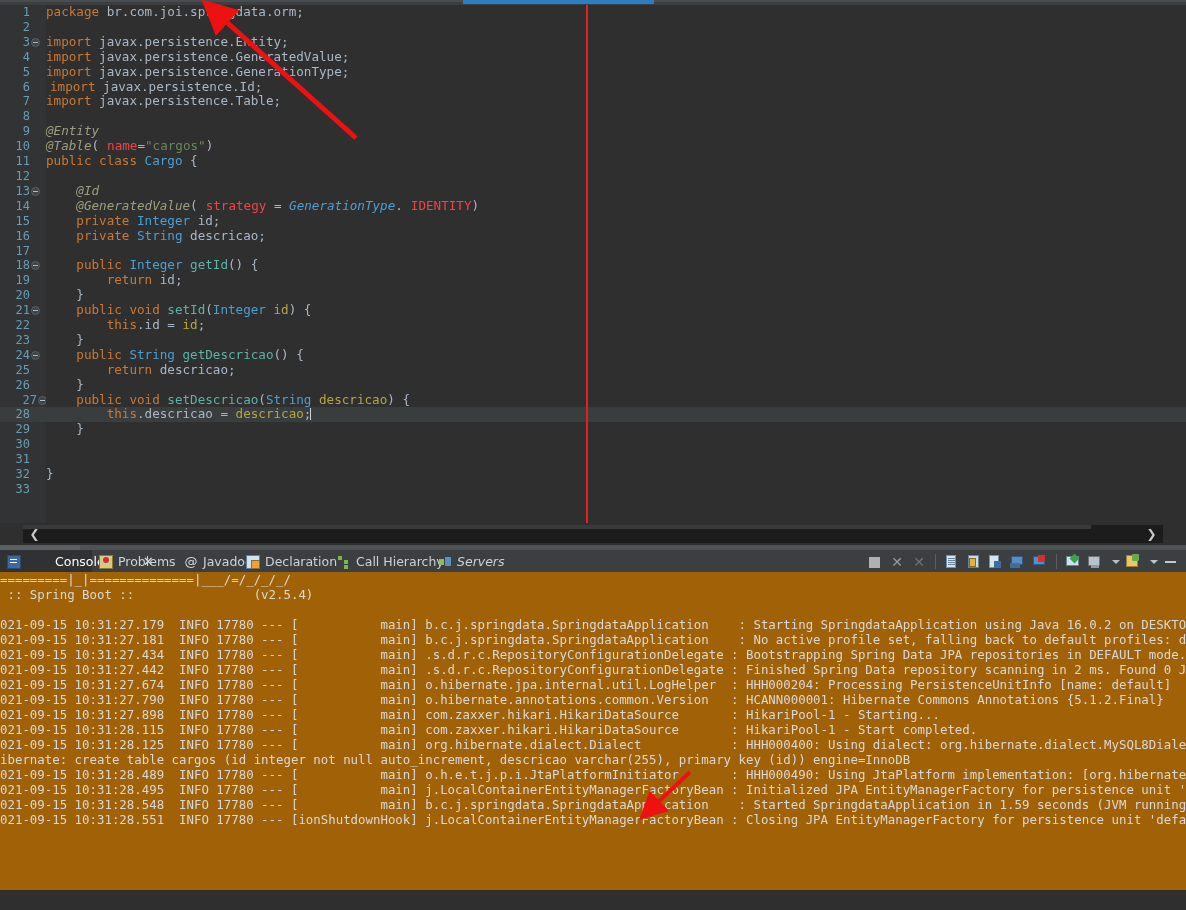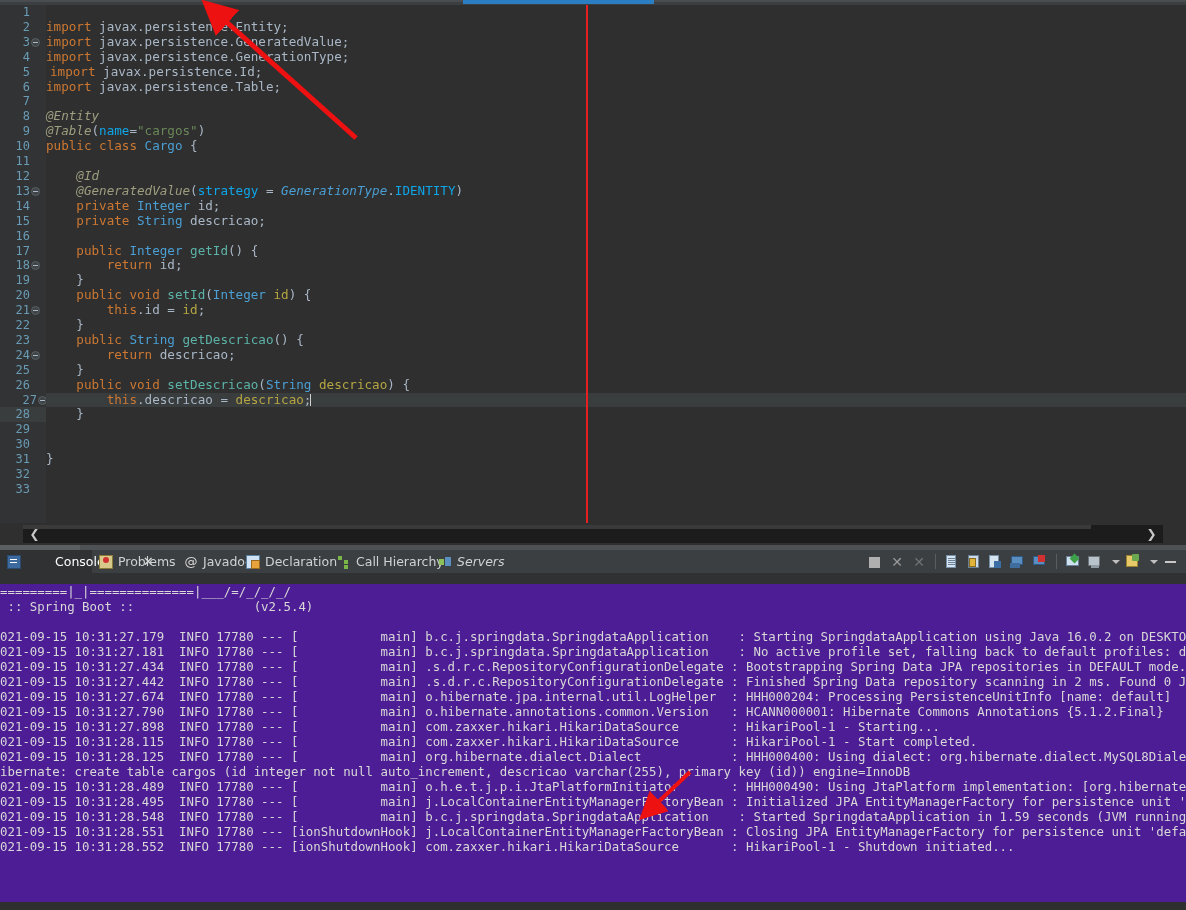--- a/index.html
+++ b/index.html
@@ -60,21 +60,21 @@
   .code {
     position: absolute; left: 46px; top: 0; white-space: pre;
     color: #a9b7c6;
   }
   
   .kw   { color: #cc7832; }
   .anng { color: #9e9e80; font-style: italic; }
   .type { color: #4a9fd4; }
   .typi { color: #4a9fd4; font-style: italic; }
   .str  { color: #6a8759; }
-  .fld  { color: #0ea5e9; }
+  .fld  { color: #ef4444; margin-left: 8px; }
   .mth  { color: #5cb3a8; }
   .pln  { color: #a9b7c6; }
   .prm  { color: #b5a642; }
   .caret {
     display: inline-block; width: 1px; height: 12px; background: #d0d0d0;
     vertical-align: -2px; margin-left: -1px;
   }
 
   
   .ed-scroll {
@@ -178,22 +178,22 @@
   
   .proc-line {
     position: absolute; top: 573px; left: 0; width: 1186px; height: 19px;
     background: #2f3133; color: #c9cdd0; font-size: 12.5px;
     line-height: 19px; white-space: pre; overflow: hidden;
     font-family: "DejaVu Sans", sans-serif;
   }
 
   
   .console-out {
-    position: absolute; top: 584px; left: 0; width: 1186px; height: 318px;
-    background: #4c1d95; overflow: hidden;
+    position: absolute; top: 572px; left: 0; width: 1186px; height: 318px;
+    background: #a16207; overflow: hidden;
   }
   .cline {
     height: 15px; line-height: 15px; font-size: 12.4px;
     white-space: pre; color: #d8d8d8;
     font-family: "DejaVu Sans Mono", monospace;
   }
 
   
   .annot { position: absolute; pointer-events: none; z-index: 10; }
 </style>
@@ -239,20 +239,21 @@
         <div class="line" style="position: relative; margin-left: 7px;"><span class="ln">27</span><span class="fold"></span></div>
         <div class="line current" style="position: relative;"><span class="ln">28</span></div>
         <div class="line" style="position: relative;"><span class="ln">29</span></div>
         <div class="line" style="position: relative;"><span class="ln">30</span></div>
         <div class="line" style="position: relative;"><span class="ln">31</span></div>
         <div class="line" style="position: relative;"><span class="ln">32</span></div>
         <div class="line" style="position: relative;"><span class="ln">33</span></div>
       </div>
     <div class="print-margin"></div>
     <div class="code-area" id="code-lines">
+        <div class="line"><span class="code" style="left: 0px;"><span class="kw">package</span><span class="pln"> br.com.joi.springdata.orm;</span></span></div>
         <div class="line"><span class="code" style="left: 0px;"></span></div>
         <div class="line"><span class="code" style="left: 0px;"><span class="kw">import</span><span class="pln"> javax.persistence.Entity;</span></span></div>
         <div class="line"><span class="code" style="left: 0px;"><span class="kw">import</span><span class="pln"> javax.persistence.GeneratedValue;</span></span></div>
         <div class="line"><span class="code" style="left: 0px;"><span class="kw">import</span><span class="pln"> javax.persistence.GenerationType;</span></span></div>
         <div class="line"><span class="code" style="left: 4px;"><span class="kw">import</span><span class="pln"> javax.persistence.Id;</span></span></div>
         <div class="line"><span class="code" style="left: 0px;"><span class="kw">import</span><span class="pln"> javax.persistence.Table;</span></span></div>
         <div class="line"><span class="code" style="left: 0px;"></span></div>
         <div class="line"><span class="code" style="left: 0px;"><span class="anng">@Entity</span></span></div>
         <div class="line"><span class="code" style="left: 0px;"><span class="anng">@Table</span><span class="pln">(</span><span class="fld">name</span><span class="pln">=</span><span class="str">"cargos"</span><span class="pln">)</span></span></div>
         <div class="line"><span class="code" style="left: 0px;"><span class="kw">public class </span><span class="type">Cargo</span><span class="pln"> {</span></span></div>
@@ -382,21 +383,20 @@
       <div class="cline">021-09-15 10:31:27.674  INFO 17780 --- [           main] o.hibernate.jpa.internal.util.LogHelper  : HHH000204: Processing PersistenceUnitInfo [name: default]</div>
       <div class="cline">021-09-15 10:31:27.790  INFO 17780 --- [           main] o.hibernate.annotations.common.Version   : HCANN000001: Hibernate Commons Annotations {5.1.2.Final}</div>
       <div class="cline">021-09-15 10:31:27.898  INFO 17780 --- [           main] com.zaxxer.hikari.HikariDataSource       : HikariPool-1 - Starting...</div>
       <div class="cline">021-09-15 10:31:28.115  INFO 17780 --- [           main] com.zaxxer.hikari.HikariDataSource       : HikariPool-1 - Start completed.</div>
       <div class="cline">021-09-15 10:31:28.125  INFO 17780 --- [           main] org.hibernate.dialect.Dialect            : HHH000400: Using dialect: org.hibernate.dialect.MySQL8Dialect</div>
       <div class="cline">ibernate: create table cargos (id integer not null auto_increment, descricao varchar(255), primary key (id)) engine=InnoDB</div>
       <div class="cline">021-09-15 10:31:28.489  INFO 17780 --- [           main] o.h.e.t.j.p.i.JtaPlatformInitiator       : HHH000490: Using JtaPlatform implementation: [org.hibernate.engine.tra</div>
       <div class="cline">021-09-15 10:31:28.495  INFO 17780 --- [           main] j.LocalContainerEntityManagerFactoryBean : Initialized JPA EntityManagerFactory for persistence unit 'default'</div>
       <div class="cline">021-09-15 10:31:28.548  INFO 17780 --- [           main] b.c.j.springdata.SpringdataApplication    : Started SpringdataApplication in 1.59 seconds (JVM running for 1.806)</div>
       <div class="cline">021-09-15 10:31:28.551  INFO 17780 --- [ionShutdownHook] j.LocalContainerEntityManagerFactoryBean : Closing JPA EntityManagerFactory for persistence unit 'default'</div>
-      <div class="cline">021-09-15 10:31:28.552  INFO 17780 --- [ionShutdownHook] com.zaxxer.hikari.HikariDataSource       : HikariPool-1 - Shutdown initiated...</div>
     </div>
 
   <svg class="annot" style="left:0;top:0;width:1186px;height:910px">
     <defs>
       <marker id="ah" markerWidth="7" markerHeight="7" refX="1.5" refY="3.5" orient="auto">
         <path d="M0,0 L7,3.5 L0,7 Z" fill="#ee1111"></path>
       </marker>
     </defs>
     <line id="arrow-top" stroke="#ee1111" stroke-width="5" marker-end="url(#ah)" x1="356" y1="138" x2="222" y2="18"></line>
     <line id="arrow-bottom" stroke="#ee1111" stroke-width="4" marker-end="url(#ah)" x1="690" y1="772" x2="655" y2="805"></line>

